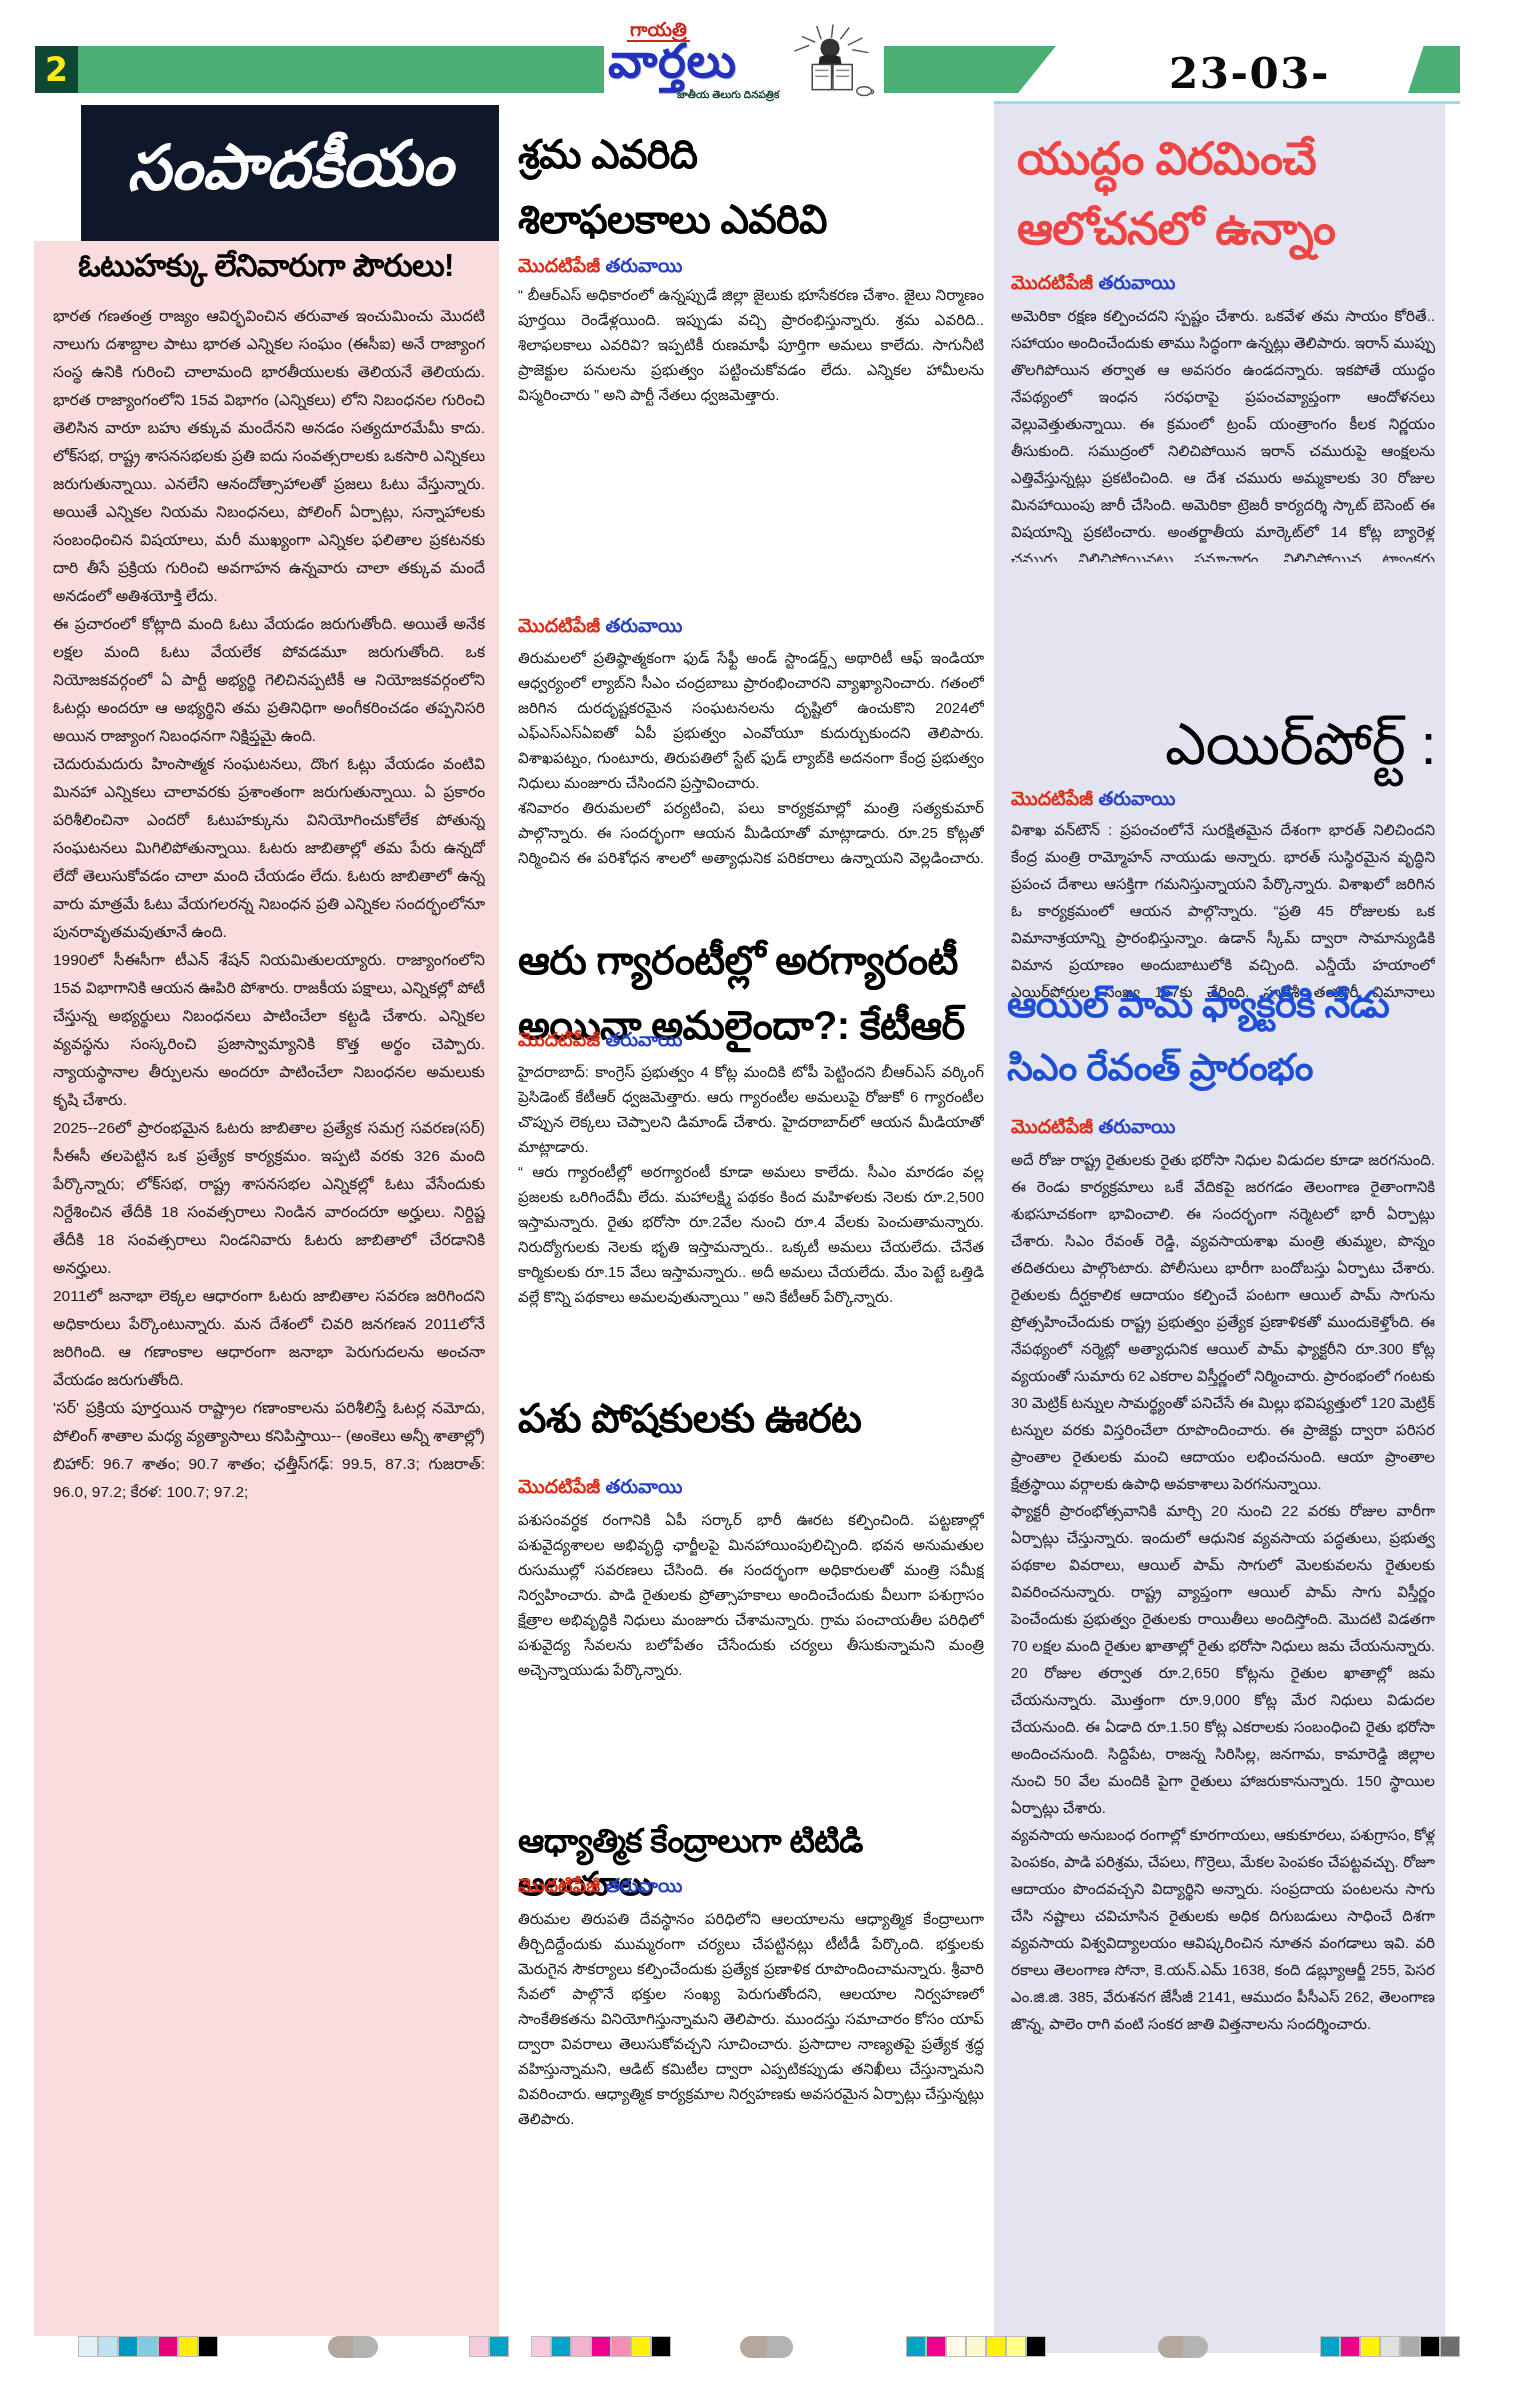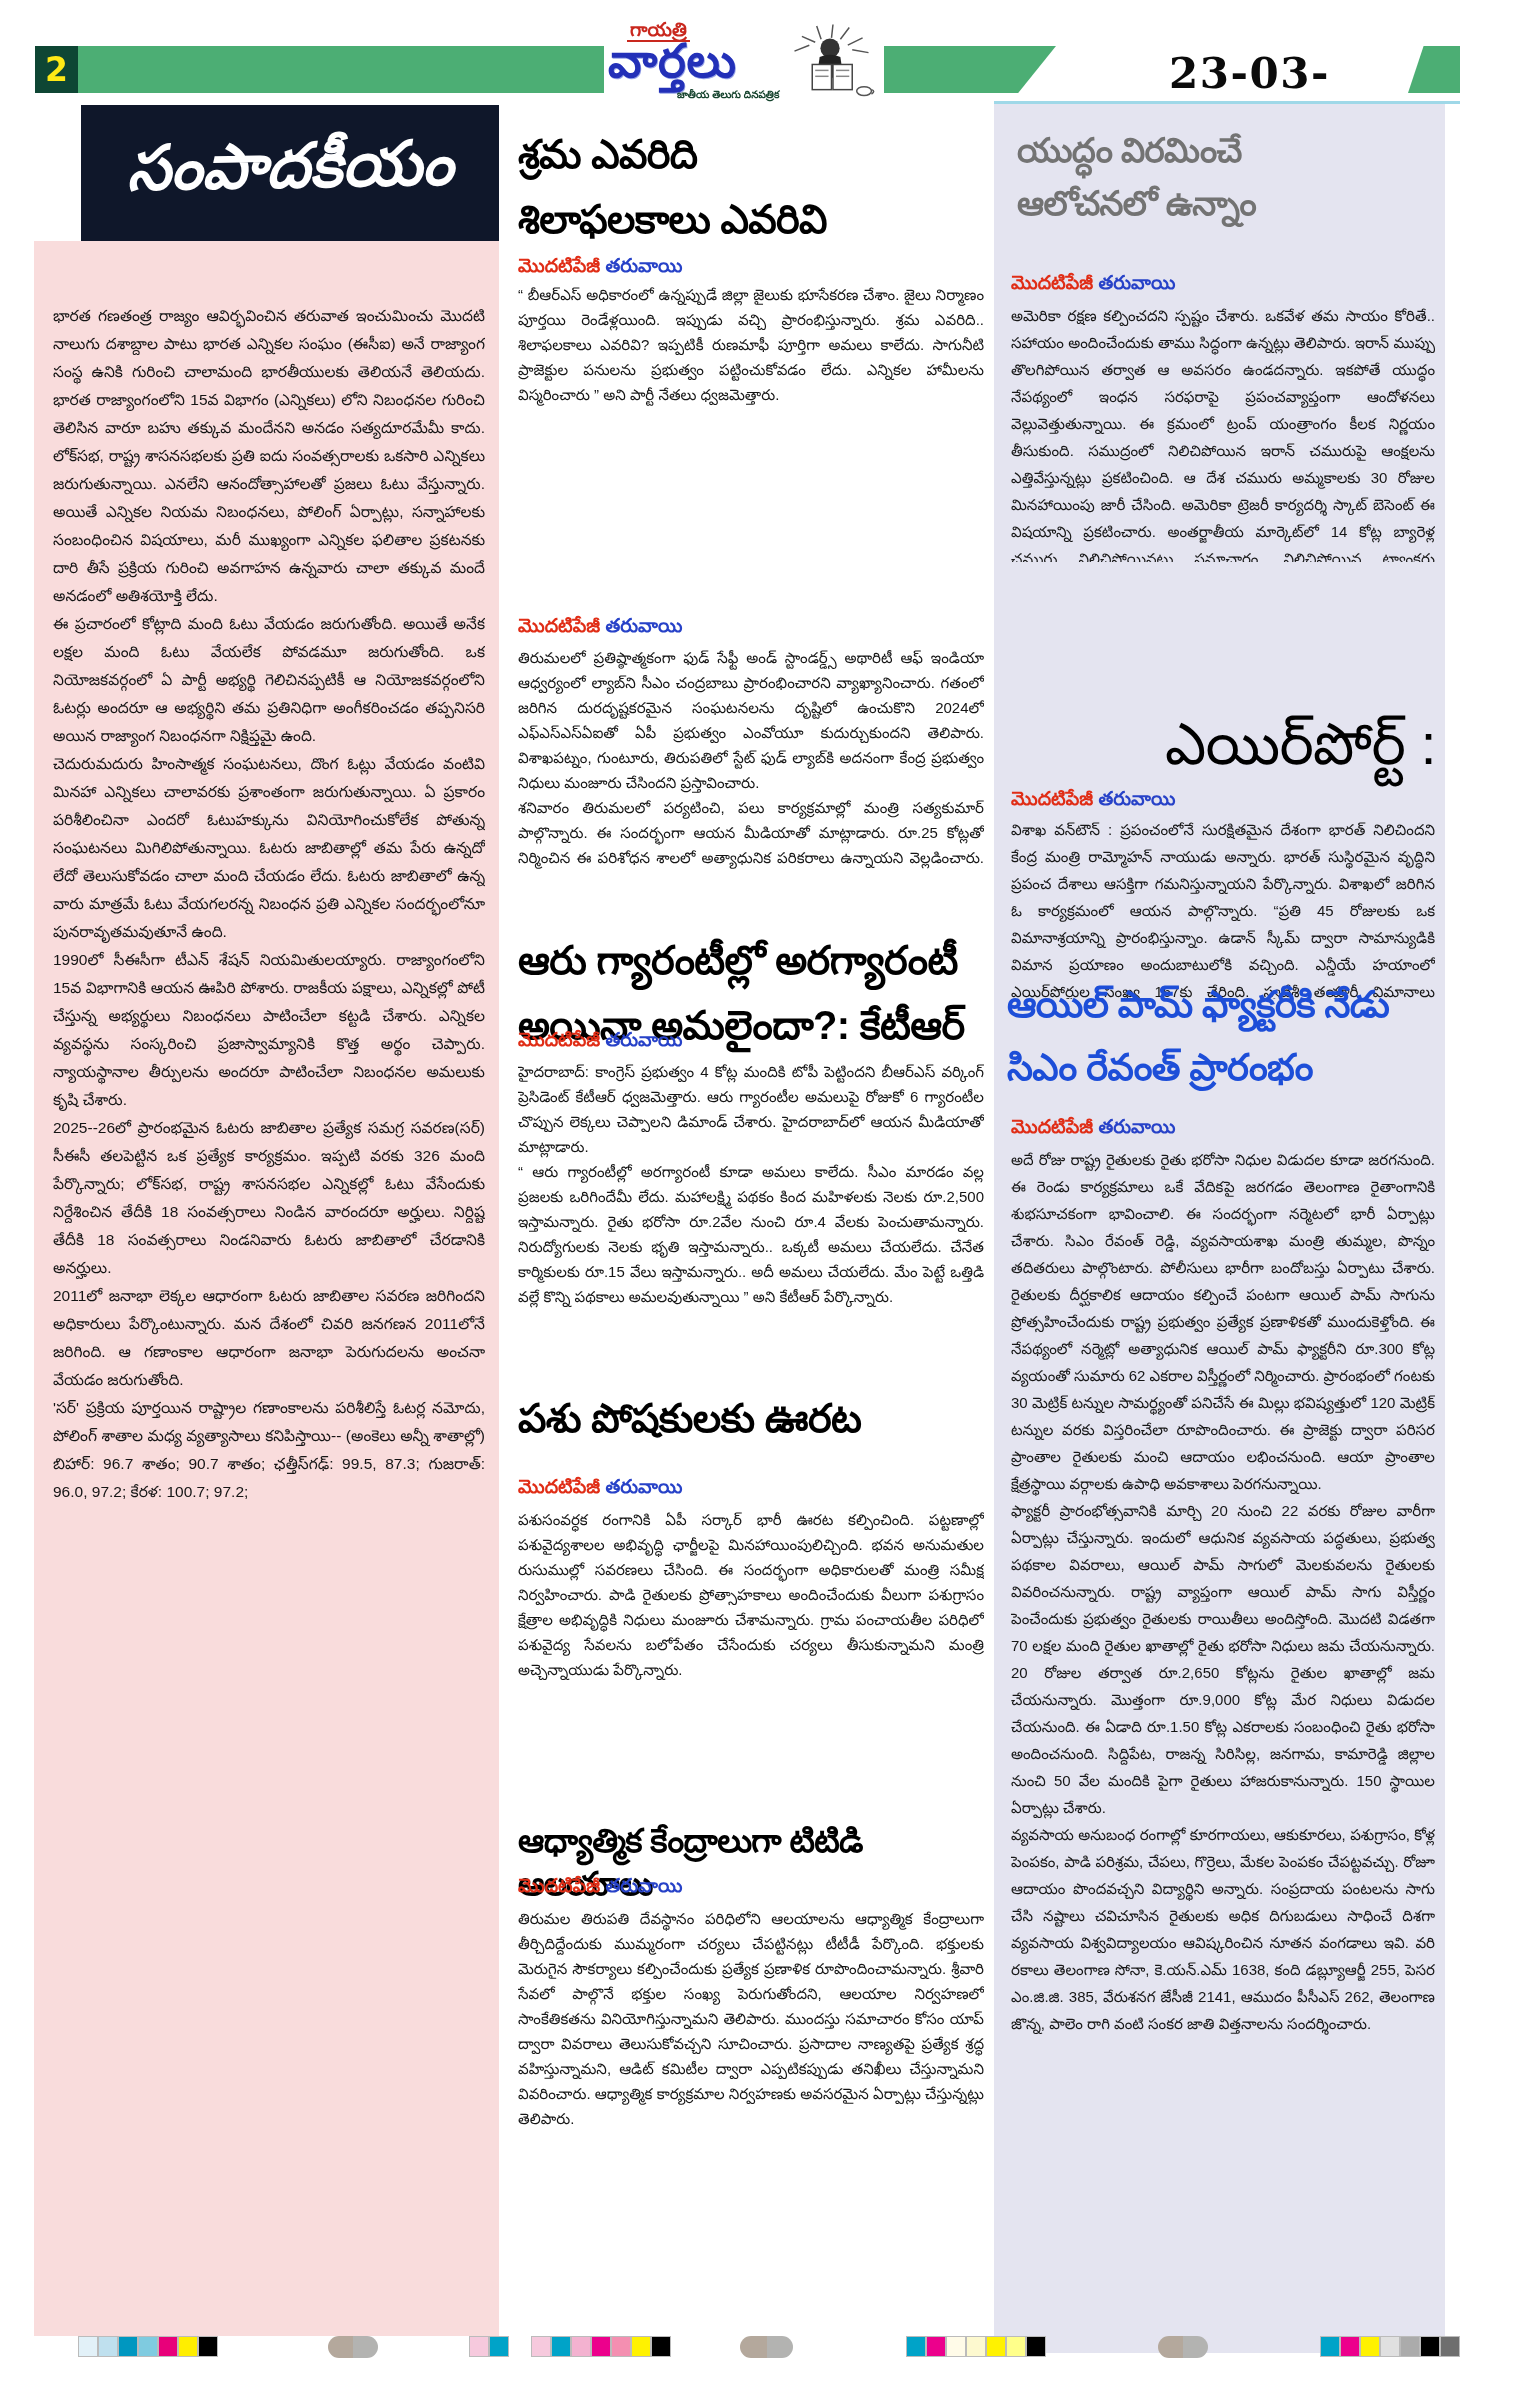--- a/index.html
+++ b/index.html
@@ -44,21 +44,21 @@
                white-space:pre-line;}
   .headline-md{font-size:33px;font-weight:800;color:#000;line-height:1.3;letter-spacing:-0.7px;}
   .byline{font-size:19px;font-weight:bold;}
   .byline .b-red{color:#e02d16;}
   .byline .b-blue{color:#2742c8;}
   .body-txt{font-size:15px;line-height:25px;text-align:justify;white-space:pre-line;
             overflow:hidden;color:#151515;}
 
   
   .lavblock{left:994px;top:104px;width:451px;height:2249px;background:#e4e4f0;}
-  .r-head{font-size:34px;font-weight:800;color:#737373;line-height:1.55;letter-spacing:-0.7px;
+  .r-head{font-size:45px;font-weight:800;color:#ef4444;line-height:1.55;letter-spacing:-0.7px;
           white-space:pre-line;}
   .r-head2a{font-size:38px;font-weight:800;color:#000;letter-spacing:-0.7px;}
   .r-head2b{font-size:58px;font-weight:400;color:#000;text-align:right;letter-spacing:-0.7px;}
   .r-head3{font-size:37px;font-weight:800;color:#1d4ed8;line-height:1.7;letter-spacing:-0.7px;
            white-space:pre-line;text-align:left;}
   .r-body{font-size:15px;line-height:27px;text-align:justify;white-space:pre-line;
           overflow:hidden;color:#151515;}
 
   
   .swatch-row{top:2336px;height:21px;display:flex;}
@@ -101,20 +101,21 @@
 
   <div class="abs gshape1"></div>
   <div class="abs dateline">23-03-2026</div>
   <div class="abs gshape2"></div>
   <div class="abs header-rule"></div>
 
   <div class="abs pinkblock"></div>
   <div class="abs masthead">
     <span>సంపాదకీయం</span>
   </div>
+  <div class="abs ed-headline">ఓటుహక్కు లేనివారుగా పౌరులు!</div>
   <div class="abs ed-body">భారత గణతంత్ర రాజ్యం ఆవిర్భవించిన తరువాత ఇంచుమించు మొదటి నాలుగు దశాబ్దాల పాటు భారత ఎన్నికల సంఘం (ఈసీఐ) అనే రాజ్యాంగ సంస్థ ఉనికి గురించి చాలామంది భారతీయులకు తెలియనే తెలియదు. భారత రాజ్యాంగంలోని 15వ విభాగం (ఎన్నికలు) లోని నిబంధనల గురించి తెలిసిన వారూ బహు తక్కువ మందేనని అనడం సత్యదూరమేమీ కాదు. లోక్‌సభ, రాష్ట్ర శాసనసభలకు ప్రతి ఐదు సంవత్సరాలకు ఒకసారి ఎన్నికలు జరుగుతున్నాయి. ఎనలేని ఆనందోత్సాహాలతో ప్రజలు ఓటు వేస్తున్నారు. అయితే ఎన్నికల నియమ నిబంధనలు, పోలింగ్ ఏర్పాట్లు, సన్నాహాలకు సంబంధించిన విషయాలు, మరీ ముఖ్యంగా ఎన్నికల ఫలితాల ప్రకటనకు దారి తీసే ప్రక్రియ గురించి అవగాహన ఉన్నవారు చాలా తక్కువ మందే అనడంలో అతిశయోక్తి లేదు.
 ఈ ప్రచారంలో కోట్లాది మంది ఓటు వేయడం జరుగుతోంది. అయితే అనేక లక్షల మంది ఓటు వేయలేక పోవడమూ జరుగుతోంది. ఒక నియోజకవర్గంలో ఏ పార్టీ అభ్యర్థి గెలిచినప్పటికీ ఆ నియోజకవర్గంలోని ఓటర్లు అందరూ ఆ అభ్యర్థిని తమ ప్రతినిధిగా అంగీకరించడం తప్పనిసరి అయిన రాజ్యాంగ నిబంధనగా నిక్షిప్తమై ఉంది.
 చెదురుమదురు హింసాత్మక సంఘటనలు, దొంగ ఓట్లు వేయడం వంటివి మినహా ఎన్నికలు చాలావరకు ప్రశాంతంగా జరుగుతున్నాయి. ఏ ప్రకారం పరిశీలించినా ఎందరో ఓటుహక్కును వినియోగించుకోలేక పోతున్న సంఘటనలు మిగిలిపోతున్నాయి. ఓటరు జాబితాల్లో తమ పేరు ఉన్నదో లేదో తెలుసుకోవడం చాలా మంది చేయడం లేదు. ఓటరు జాబితాలో ఉన్న వారు మాత్రమే ఓటు వేయగలరన్న నిబంధన ప్రతి ఎన్నికల సందర్భంలోనూ పునరావృతమవుతూనే ఉంది.
 1990లో సీఈసీగా టీఎన్ శేషన్ నియమితులయ్యారు. రాజ్యాంగంలోని 15వ విభాగానికి ఆయన ఊపిరి పోశారు. రాజకీయ పక్షాలు, ఎన్నికల్లో పోటీ చేస్తున్న అభ్యర్థులు నిబంధనలు పాటించేలా కట్టడి చేశారు. ఎన్నికల వ్యవస్థను సంస్కరించి ప్రజాస్వామ్యానికి కొత్త అర్థం చెప్పారు. న్యాయస్థానాల తీర్పులను అందరూ పాటించేలా నిబంధనల అమలుకు కృషి చేశారు.
 2025--26లో ప్రారంభమైన ఓటరు జాబితాల ప్రత్యేక సమగ్ర సవరణ(సర్) సీఈసీ తలపెట్టిన ఒక ప్రత్యేక కార్యక్రమం. ఇప్పటి వరకు 326 మంది పేర్కొన్నారు; లోక్‌సభ, రాష్ట్ర శాసనసభల ఎన్నికల్లో ఓటు వేసేందుకు నిర్దేశించిన తేదీకి 18 సంవత్సరాలు నిండిన వారందరూ అర్హులు. నిర్దిష్ట తేదీకి 18 సంవత్సరాలు నిండనివారు ఓటరు జాబితాలో చేరడానికి అనర్హులు.
 2011లో జనాభా లెక్కల ఆధారంగా ఓటరు జాబితాల సవరణ జరిగిందని అధికారులు పేర్కొంటున్నారు. మన దేశంలో చివరి జనగణన 2011లోనే జరిగింది. ఆ గణాంకాల ఆధారంగా జనాభా పెరుగుదలను అంచనా వేయడం జరుగుతోంది.
 'సర్' ప్రక్రియ పూర్తయిన రాష్ట్రాల గణాంకాలను పరిశీలిస్తే ఓటర్ల నమోదు, పోలింగ్ శాతాల మధ్య వ్యత్యాసాలు కనిపిస్తాయి-- (అంకెలు అన్నీ శాతాల్లో) బిహార్: 96.7 శాతం; 90.7 శాతం; ఛత్తీస్‌గఢ్: 99.5, 87.3; గుజరాత్: 96.0, 97.2; కేరళ: 100.7; 97.2;</div>
 
   <div class="abs m-col headline-lg" style="top:122px;">శ్రమ ఎవరిది
 శిలాఫలకాలు ఎవరివి</div>

